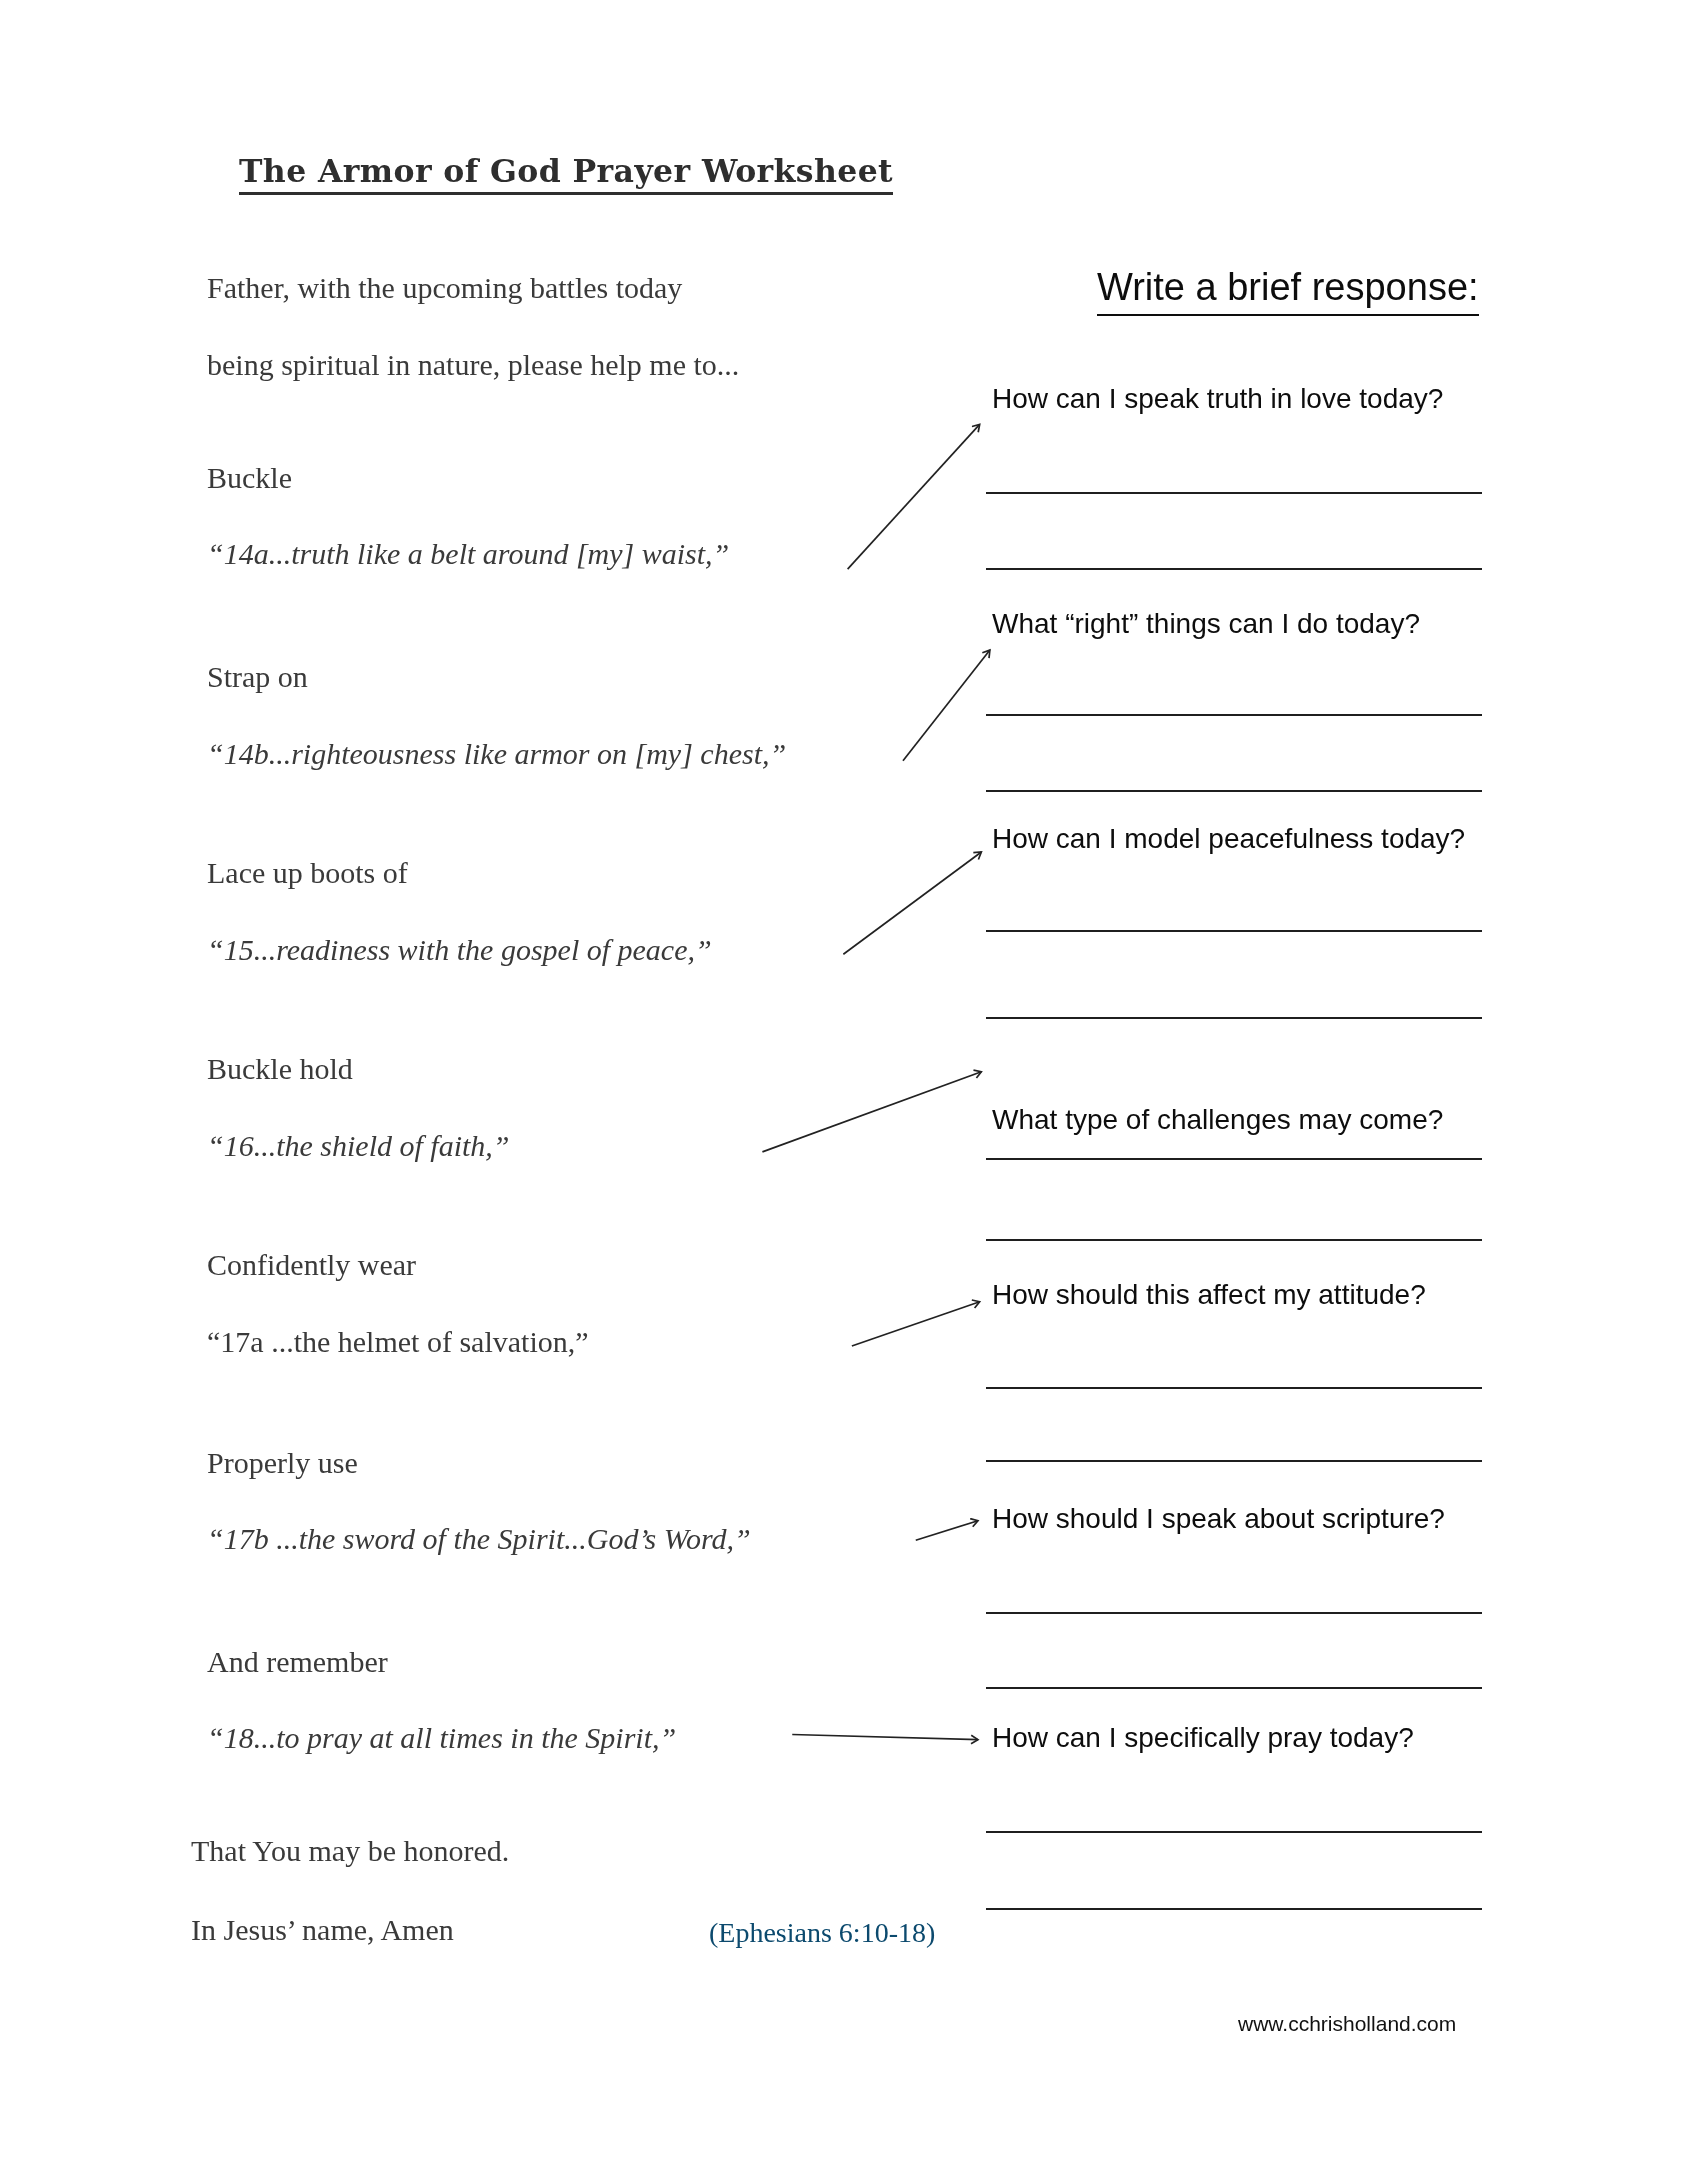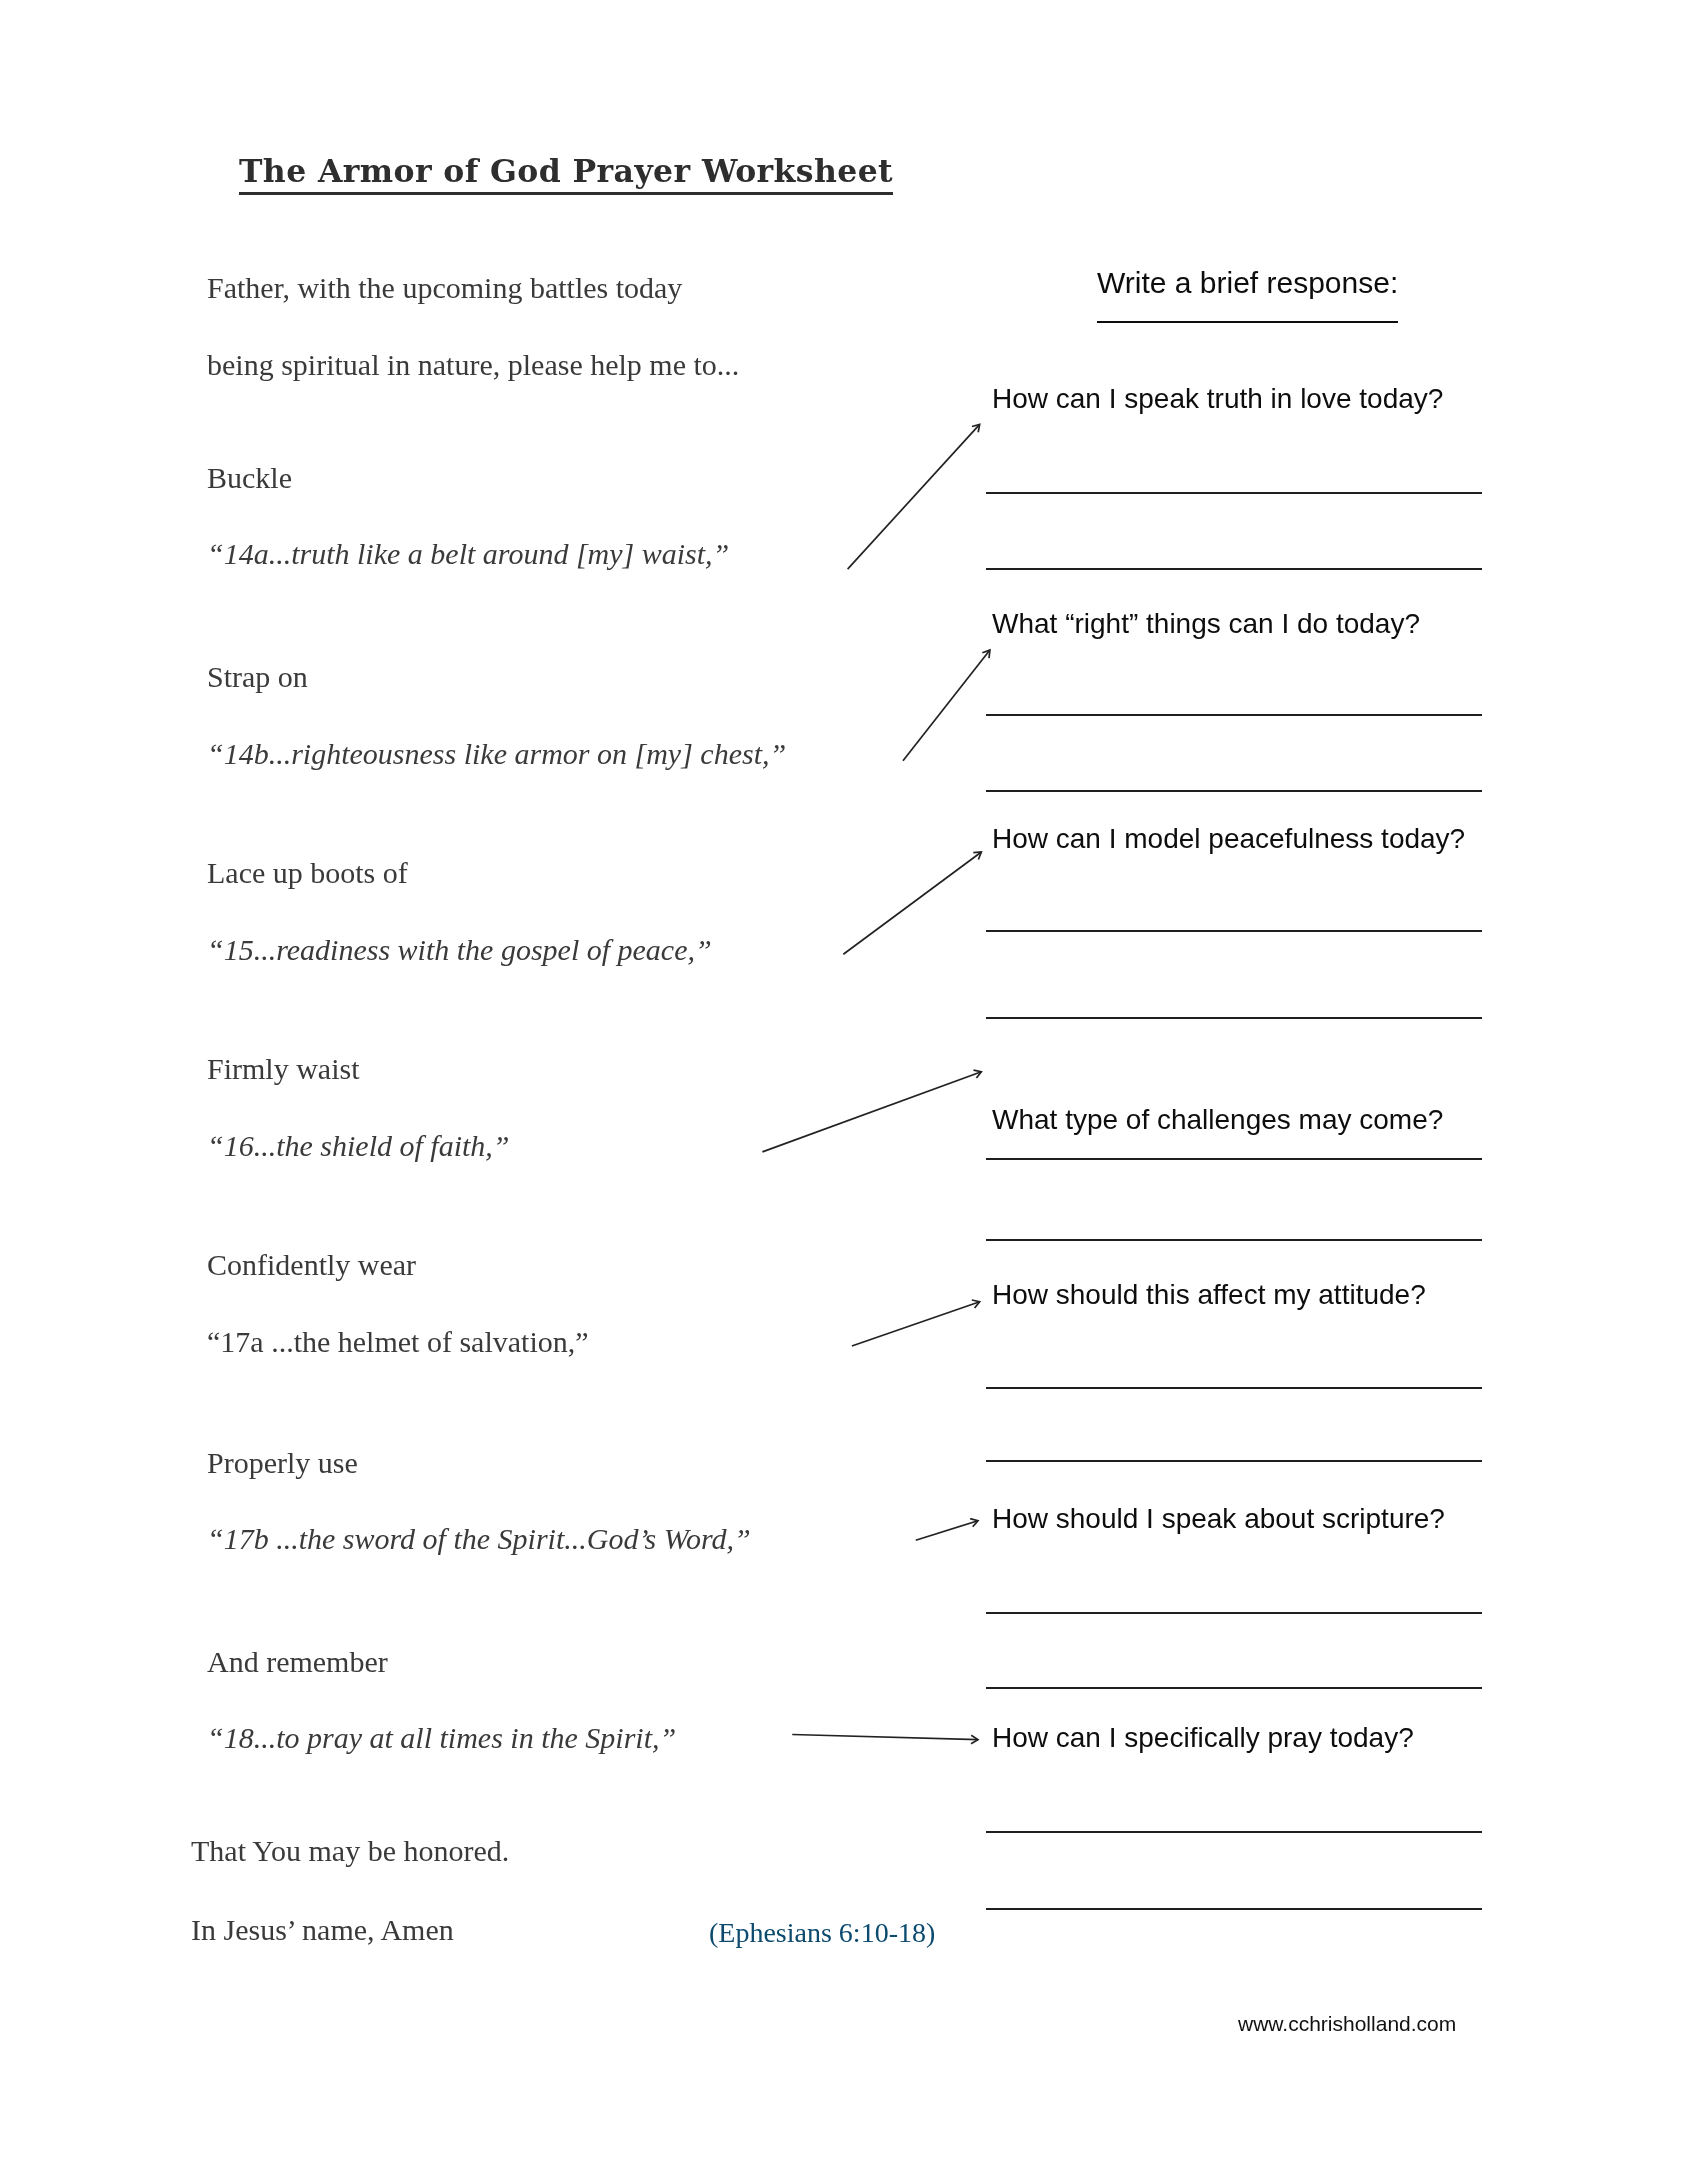--- a/index.html
+++ b/index.html
@@ -8,22 +8,22 @@
   .abs{position:absolute;white-space:nowrap;}
   .title{position:absolute;left:239px;top:152px;margin:0;
          font-family:"DejaVu Serif", serif;font-weight:bold;font-size:31.5px;color:#2e2e2e;
          border-bottom:3.4px solid #2e2e2e;padding-bottom:2.6px;letter-spacing:0.4px;}
   .lh{font-size:30px;color:#3a3a3a;left:207px;}
   .lq{font-size:30px;font-style:italic;color:#3a3a3a;left:207px;}
   .lq.roman{font-style:normal;}
   .intro{font-size:30px;color:#3a3a3a;left:207px;}
   .closing{font-size:30px;color:#3a3a3a;left:191px;}
   .scripture{font-size:28px;color:#0c4a6e;left:709px;}
-  .rhead{font-family:"Liberation Sans", sans-serif;font-size:30px;color:#0d0d0d;left:1097px;
-         border-bottom:2.6px solid #0d0d0d;padding-bottom:21px;}
+  .rhead{font-family:"Liberation Sans", sans-serif;font-size:38px;color:#0d0d0d;left:1097px;
+         border-bottom:2.6px solid #0d0d0d;padding-bottom:5px;}
   .rq{font-family:"Liberation Sans", sans-serif;font-size:28px;color:#0d0d0d;left:992px;}
   .ans{position:absolute;left:986px;width:537px;height:0;border-top:2.6px solid #1f1f1f;}
   .footer{font-family:"Liberation Sans", sans-serif;font-size:21px;color:#111;left:1238px;}
   .overlay{position:absolute;left:0;top:0;width:1685px;height:2181px;pointer-events:none;}
 </style>
 </head>
 <body>
 
 <div class="page">
 
@@ -34,21 +34,21 @@
 
   <div class="abs lh" style="top:461px">Buckle</div>
   <div class="abs lq" style="top:537px">“14a...truth like a belt around [my] waist,”</div>
 
   <div class="abs lh" style="top:660px">Strap on</div>
   <div class="abs lq" style="top:737px">“14b...righteousness like armor on [my] chest,”</div>
 
   <div class="abs lh" style="top:856px">Lace up boots of</div>
   <div class="abs lq" style="top:933px">“15...readiness with the gospel of peace,”</div>
 
-  <div class="abs lh" style="top:1052px">Firmly waist</div>
+  <div class="abs lh" style="top:1052px">Buckle hold</div>
   <div class="abs lq" style="top:1129px">“16...the shield of faith,”</div>
 
   <div class="abs lh" style="top:1248px">Confidently wear</div>
   <div class="abs lq roman" style="top:1325px">“17a ...the helmet of salvation,”</div>
 
   <div class="abs lh" style="top:1446px">Properly use</div>
   <div class="abs lq" style="top:1522px">“17b ...the sword of the Spirit...God’s Word,”</div>
 
   <div class="abs lh" style="top:1645px">And remember</div>
   <div class="abs lq" style="top:1721px">“18...to pray at all times in the Spirit,”</div>

